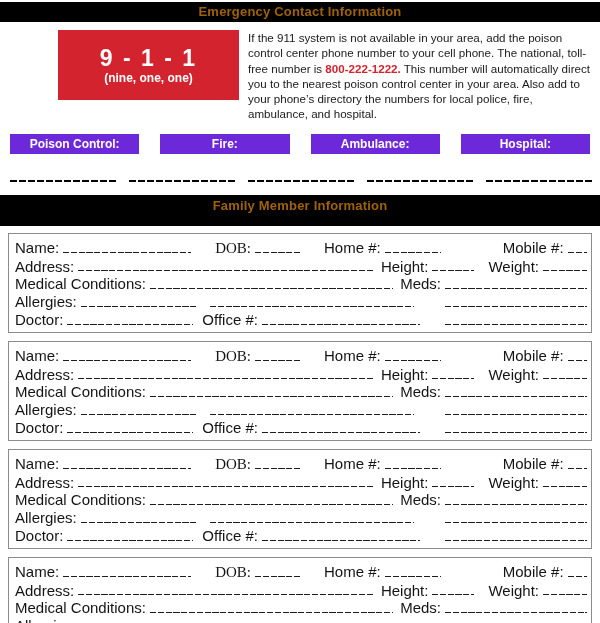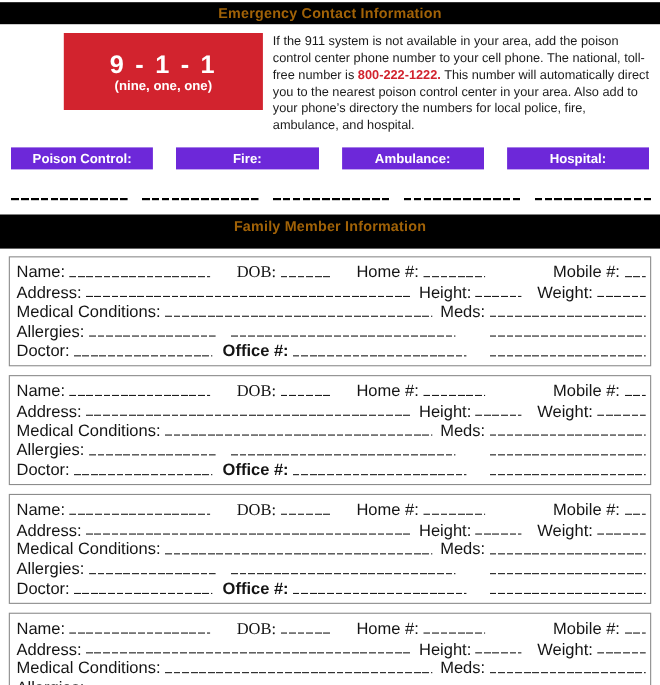--- a/index.html
+++ b/index.html
@@ -61,21 +61,21 @@
     background:repeating-linear-gradient(to right,#1c1c1c 0 6.2px,rgba(0,0,0,0) 6.2px 7.8px);
     background-repeat:no-repeat;background-position:left bottom;background-size:100% 1.2px;
   }
   .grow{flex:1 1 auto;}
   .w128{width:128px;} .w45{width:45px;} .w56{width:56px;}
   .w42{width:42px;} .w44{width:44px;}
   .w115{width:115px;} .w204{width:204px;}
   .w126{width:126px;} .w158{width:158px;}
   .w142{width:142px;}
   .ml20{margin-left:24px;font-family:Liberation Serif, serif;} .ml24{margin-left:24px;} .ml46{margin-left:46px;padding-left:16px;}
-  .ml7{margin-left:7px;} .ml14{margin-left:14px;} .ml9{margin-left:9px;font-weight:bold;}
+  .ml7{margin-left:7px;} .ml14{margin-left:14px;} .ml9{margin-left:9px;}
   .mlauto{margin-left:auto;}
 </style>
 </head>
 <body>
 
 <div class="bar top-bar">Emergency Contact Information</div>
 
 <div class="intro-row">
   <div class="badge">
     <div class="num">9 - 1 - 1</div>

